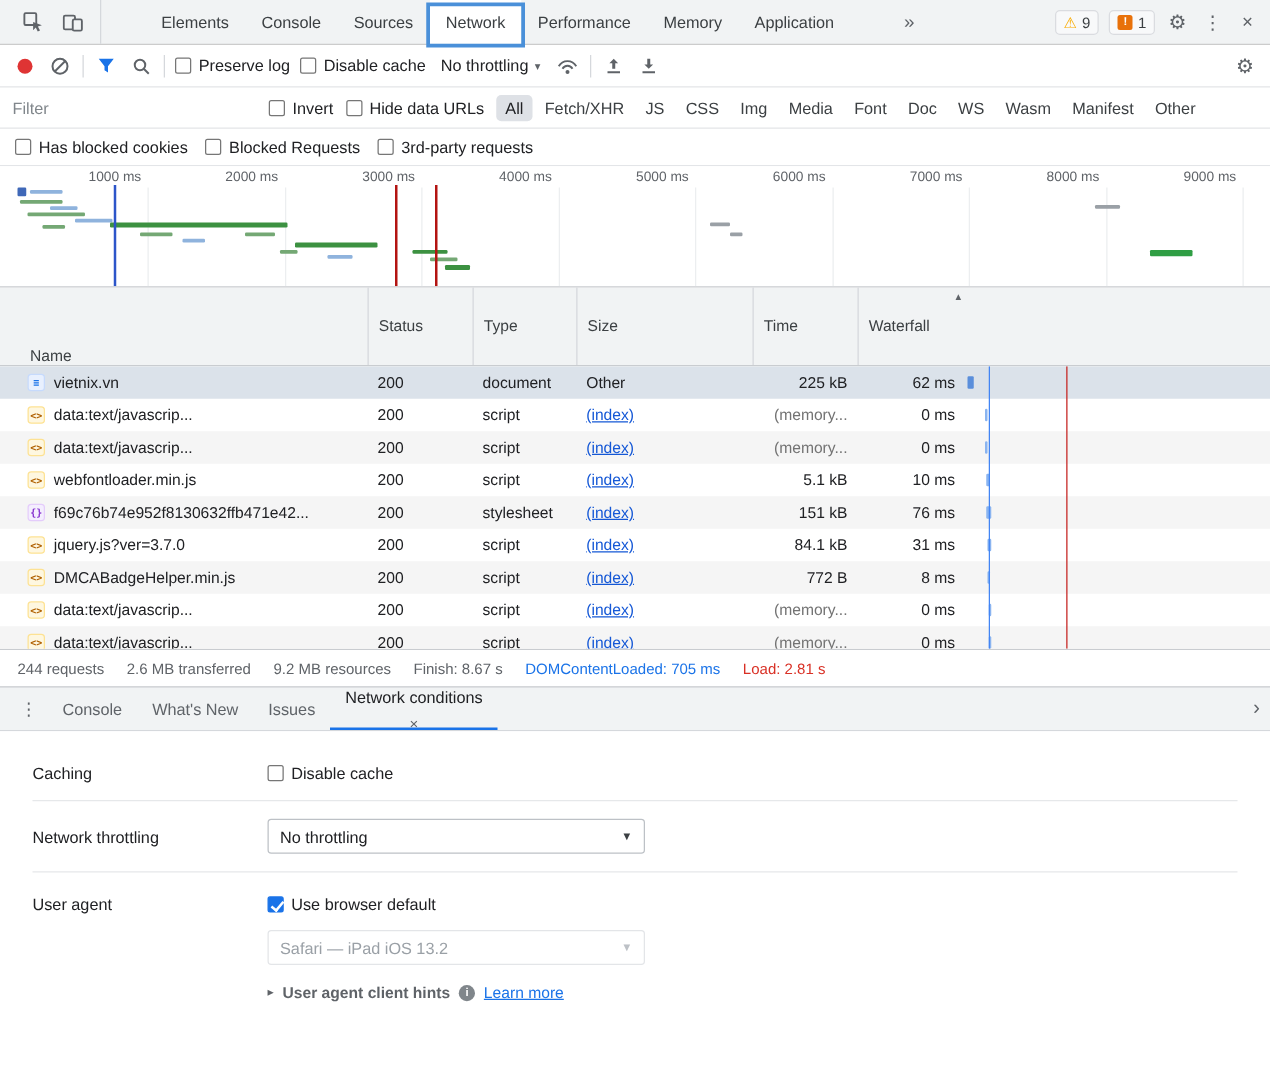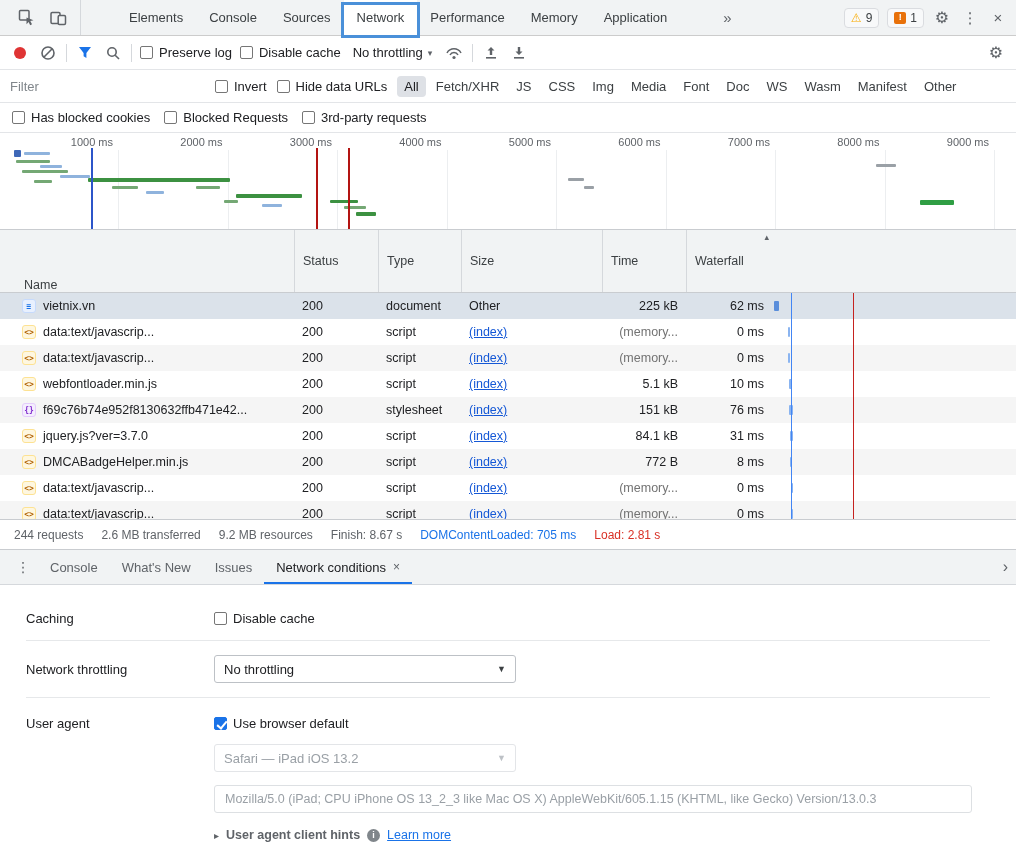--- a/index.html
+++ b/index.html
@@ -78,21 +78,21 @@
 
 .statusbar{flex:0 0 30px;display:flex;align-items:center;gap:18px;padding:0 14px;border-top:1px solid #c9ccd0;font-size:12px;color:#5f6368;background:#fff;}
 .sum-blue{color:#1a73e8;}
 .sum-red{color:#d93025;}
 
 
 .drawer-bar{flex:0 0 34px;background:#f1f3f4;border-top:1px solid #c9ccd0;border-bottom:1px solid #d5d8dc;display:flex;align-items:center;padding:0 8px;}
 .d-dots{font-size:14px;color:#5f6368;padding:0 8px;cursor:pointer;}
 .d-strip{display:flex;height:100%;}
 .d-tab{height:34px;display:flex;align-items:center;gap:7px;padding:0 12px;color:#5f6368;cursor:pointer;white-space:nowrap;}
-.d-tab.active{color:#202124;box-shadow:inset 0 -2px 0 #1a73e8;}
+.d-tab.active{color:#202124;box-shadow:inset 0 -2px 0 #1a73e8;flex-direction:column;}
 .d-close{font-size:12px;color:#5f6368;cursor:pointer;}
 .d-more{margin-left:auto;color:#5f6368;font-size:16px;cursor:pointer;}
 
 
 .conditions{flex:1;overflow:hidden;padding-top:12px;background:#fff;}
 .cond-row{display:flex;align-items:center;padding:14px 26px;}
 .cond-row.ua{align-items:flex-start;padding-top:18px;}
 .cond-label{flex:0 0 188px;color:#202124;}
 .cond-div{height:1px;background:#e6e8ea;margin:0 26px;}
 .select{width:302px;height:28px;border:1px solid #bdc1c6;border-radius:3px;display:flex;align-items:center;justify-content:space-between;padding:0 9px;cursor:pointer;background:#fff;}
@@ -518,21 +518,20 @@
       <div class="cond-label">User agent</div>
       <div class="ua-content">
         <label class="cb-item">
           <span class="cb checked"></span>
           <span>Use browser default</span>
         </label>
         <div class="select disabled">
           <span>Safari — iPad iOS 13.2</span>
           <span class="arrow">▼</span>
         </div>
-        <div class="ua-input">Mozilla/5.0 (iPad; CPU iPhone OS 13_2_3 like Mac OS X) AppleWebKit/605.1.15 (KHTML, like Gecko) Version/13.0.3</div>
         <div class="hints">
           <span class="tri">▸</span>
           <span class="hint-label">User agent client hints</span>
           <span class="info-i">i</span>
           <a class="learn">Learn more</a>
         </div>
       </div>
     </div>
   </div>
 

